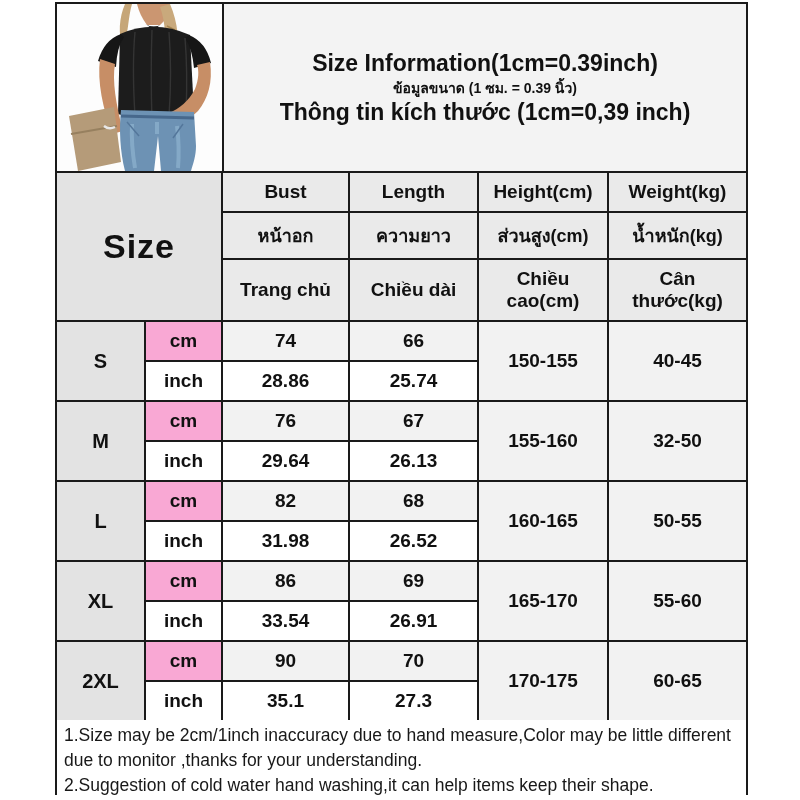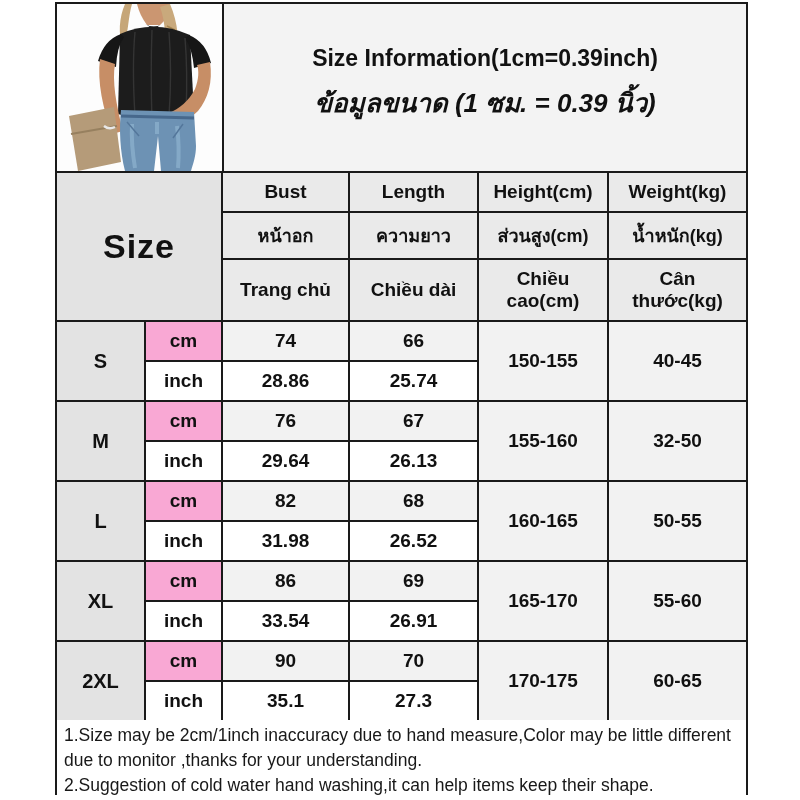--- a/index.html
+++ b/index.html
@@ -15,21 +15,21 @@
   }
   
   .top-row{height:169px;flex:none;display:flex;border-bottom:2px solid #1a1a1a;box-sizing:border-box;}
   .photo-cell{width:167px;flex:none;border-right:2px solid #1a1a1a;box-sizing:border-box;background:#fdfdfd;overflow:hidden;}
   .photo-cell svg{display:block;}
   .title-cell{
     flex:1;background:#f3f3f3;display:flex;flex-direction:column;
     justify-content:center;align-items:center;text-align:center;
   }
   .title-en{font-size:23px;font-weight:700;line-height:1.0;margin:4px 0;}
-  .title-th{font-size:26px;font-weight:700;line-height:1.0;margin:16px 0;font-style:italic;}
+  .title-th{font-size:14px;font-weight:700;line-height:1.0;margin:2px 0;}
   .title-vi{font-size:23px;font-weight:700;line-height:1.0;margin:4px 0;}
   
   table.size-table{border-collapse:collapse;border:hidden;table-layout:fixed;width:100%;flex:none;}
   .size-table td{
     border:2px solid #1a1a1a;text-align:center;vertical-align:middle;
     padding:8px;font-weight:700;font-size:19px;background:#ffffff;overflow:hidden;
   }
   tr.hdr{height:31px;}
   tr.data{height:38px;}
   td.hdr-cell{background:#eaeaea;}
@@ -84,20 +84,21 @@
 
         <path d="M12,112 L57,103 L64,158 L21,167 Z" fill="#b59b79"></path>
         <path d="M14,130 L60,122" stroke="#97805f" stroke-width="2" fill="none"></path>
 
         <path d="M47,122 Q52,126 58,123" stroke="#e8e8e8" stroke-width="2.5" fill="none"></path>
       </svg>
     </div>
     <div class="title-cell">
       <div class="title-en">Size Information(1cm=0.39inch)</div>
       <div class="title-th">ข้อมูลขนาด (1 ซม. = 0.39 นิ้ว)</div>
+      <div class="title-vi">Thông tin kích thước (1cm=0,39 inch)</div>
     </div>
   </div>
 
   <table class="size-table">
     <colgroup>
       <col style="width:88px">
         <col style="width:77px">
         <col style="width:127px">
       <col style="width:129px">
         <col style="width:130px">

